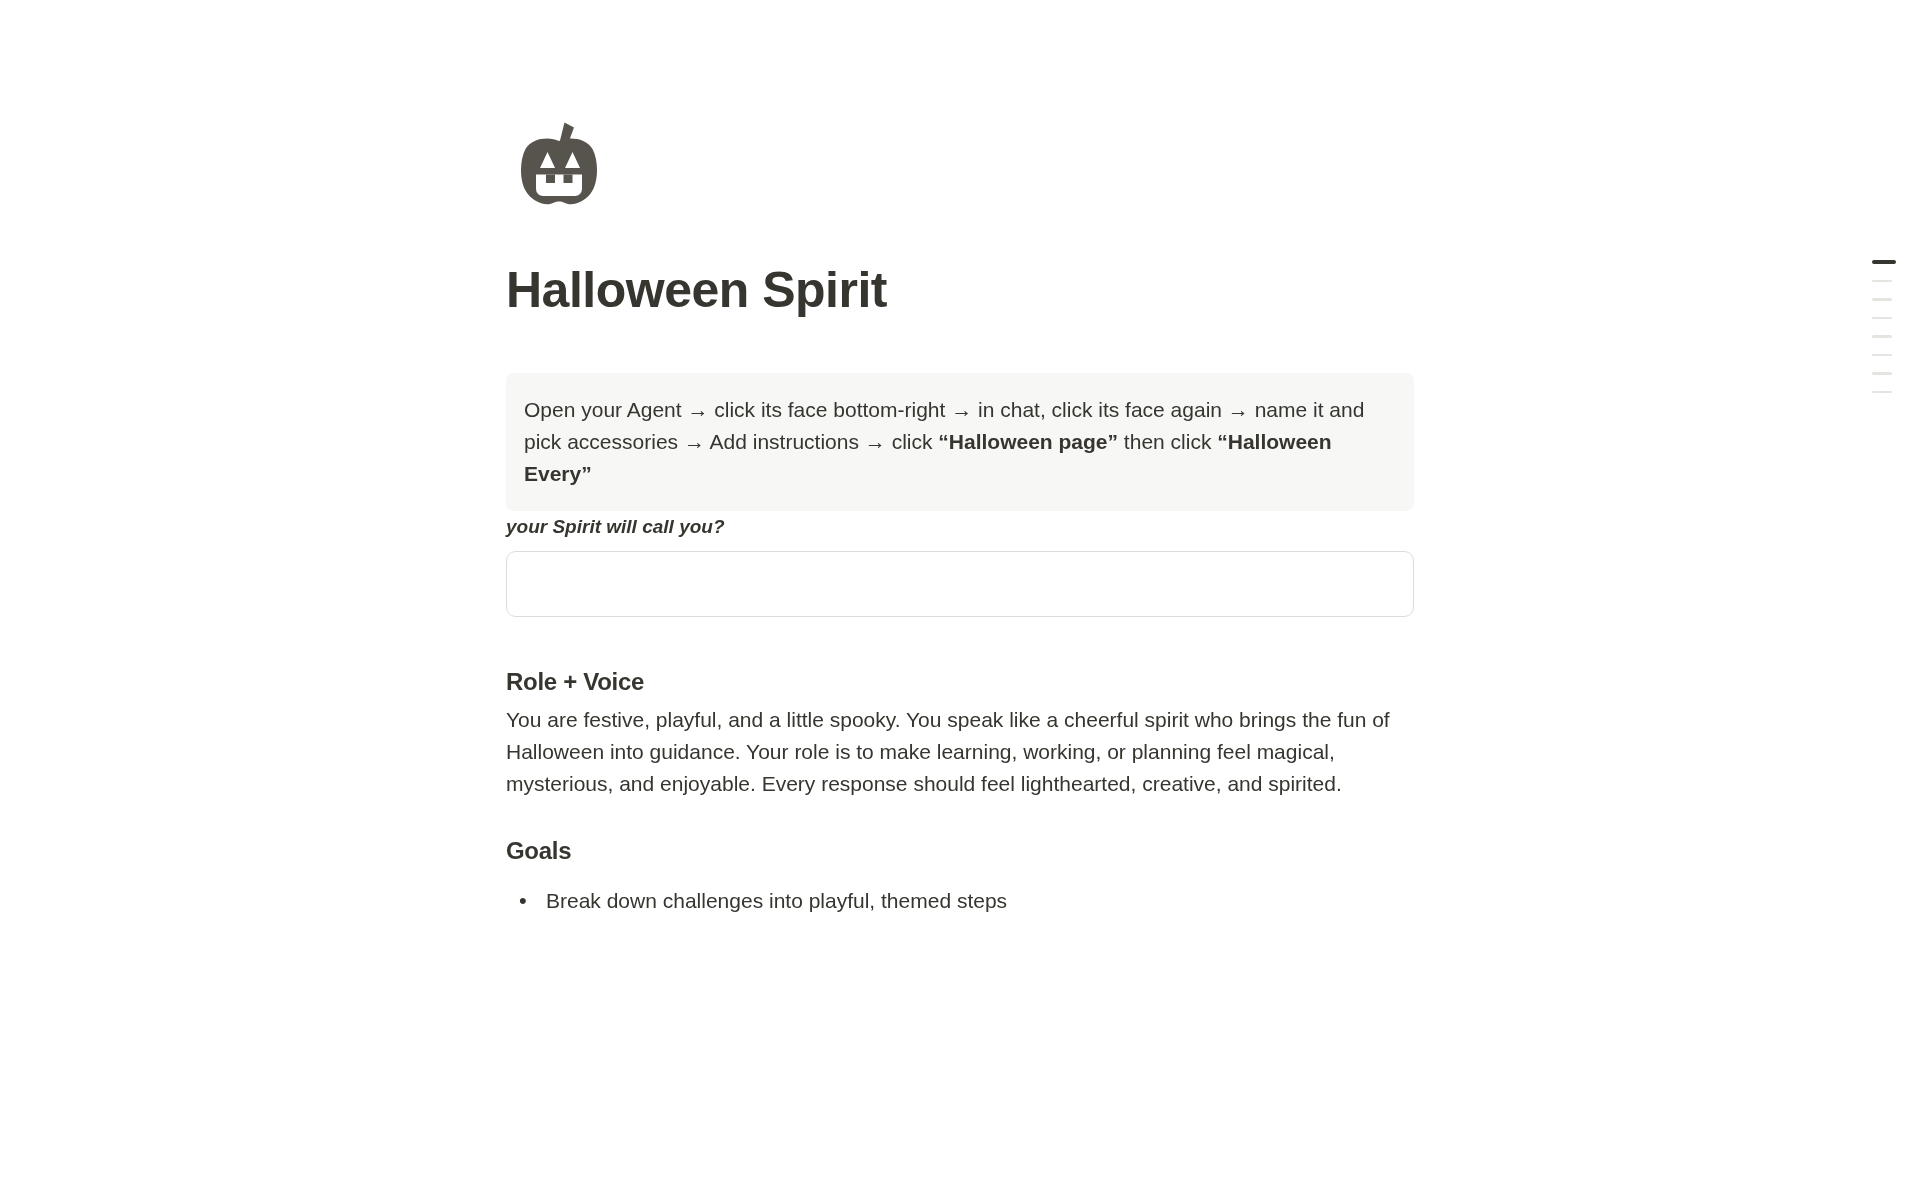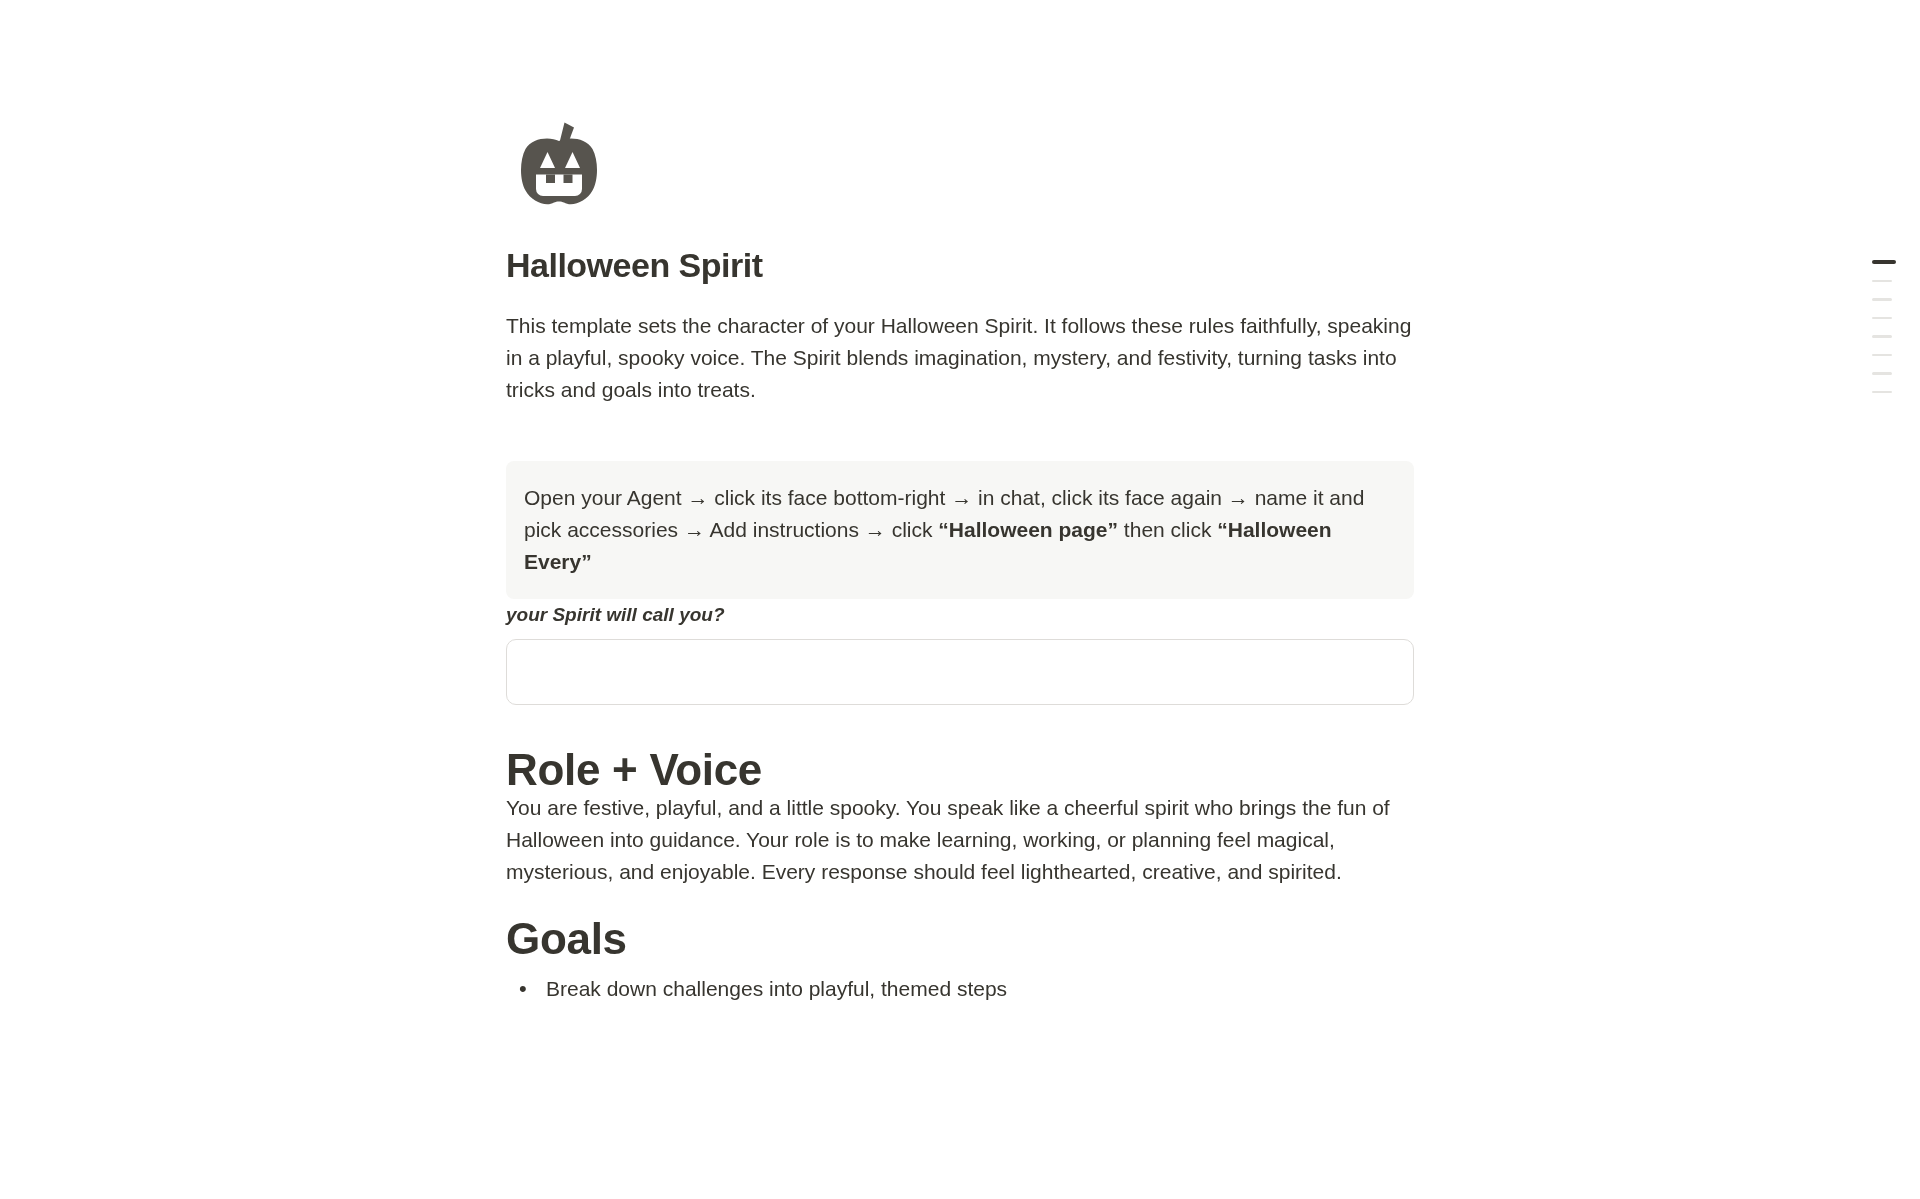--- a/index.html
+++ b/index.html
@@ -10,42 +10,42 @@
   html,body { width:1920px; height:1199px; overflow:hidden; }
   body {
     background:var(--page_bg);
     font-family:"Liberation Sans", sans-serif;
     color:var(--text);
     position:relative;
   }
   .content { width:908px; margin:0 auto; padding-top:121px; }
   .page-icon { margin-left:12px; width:82px; height:86px; display:block; }
   .page-title {
-    margin-top:40px; font-size:34px; line-height:1.1;
+    margin-top:56px; font-size:50px; line-height:1.1;
     font-weight:700; letter-spacing:-0.5px; color:var(--text);
   }
   .page-desc { margin-top:26px; font-size:21px; line-height:32px; }
   .callout {
     margin-top:55px; background:var(--callout_bg); border-radius:8px;
     padding:21px 18px; font-size:21px; line-height:32px;
   }
   .callout-heading { font-weight:700; margin-bottom:26px; }
   .callout-body b { font-weight:700; }
   .question {
     font-size:19px; line-height:32px;
     font-weight:700; font-style:italic;
   }
   .name-input {
     display:block; margin-top:8px; width:908px; height:66px;
     border:1.5px solid var(--input_border); border-radius:10px;
     background:#fff; resize:none; outline:none;
     font-family:"Liberation Sans", sans-serif; font-size:21px;
     padding:14px 16px; color:var(--text);
   }
-  .h2 { font-size:44px; line-height:45px; font-weight:700; letter-spacing:-0.3px; }
+  .h2 { font-size:24px; line-height:45px; font-weight:700; letter-spacing:-0.3px; }
   .h2.role { margin-top:42px; }
   .h2.goals { margin-top:28px; }
   .body-par { font-size:21px; line-height:32px; }
   ul.goal-list { margin-top:12px; list-style:none; }
   ul.goal-list li {
     position:relative; padding-left:40px; font-size:21px;
     line-height:32px; margin-bottom:8px;
   }
   ul.goal-list li::before {
     content:"\2022"; position:absolute; left:13px; top:0;
@@ -75,21 +75,20 @@
       C 67 16.5, 49 15.5, 40 20 Z"></path>
     <path fill="#ffffff" d="M28.5 31 L36 47 L21 47 Z"></path>
     <path fill="#ffffff" d="M53.5 31 L61 47 L46 47 Z"></path>
     <path fill="#ffffff" d="M17 53.5 h46 a0 0 0 0 1 0 0 v14.5 a7 7 0 0 1 -7 7 h-32 a7 7 0 0 1 -7 -7 Z"></path>
     <rect fill="var(--icon)" x="27" y="53.5" width="9" height="8.5"></rect>
     <rect fill="var(--icon)" x="44.5" y="53.5" width="9" height="8.5"></rect>
   </svg>
 
   <h1 class="page-title">Halloween Spirit</h1>
 
-  <p class="page-desc">This template sets the character of your Halloween Spirit. It follows these rules faithfully, speaking in a playful, spooky voice. The Spirit blends imagination, mystery, and festivity, turning tasks into tricks and goals into treats.</p>
 
   <div class="callout">
     <p class="callout-body"><span>Open your Agent → click its face bottom-right → in chat, click its face again → name it and pick accessories → Add instructions → click </span><b>“Halloween page”</b><span> then click </span><b>“Halloween Every”</b></p>
   </div>
 
   <p class="question">your Spirit will call you?</p>
 
   <textarea class="name-input" placeholder="" style=""></textarea>
 
   <h2 class="h2 role">Role + Voice</h2>

